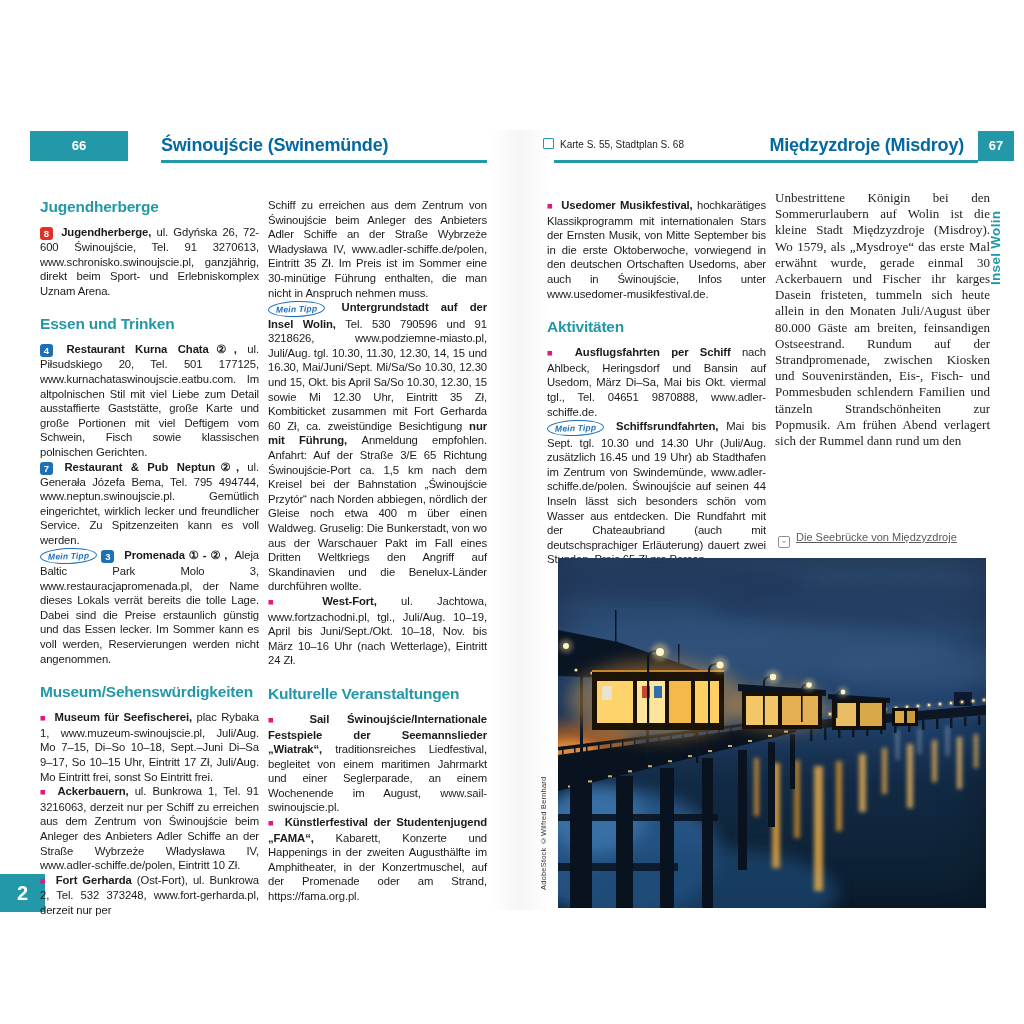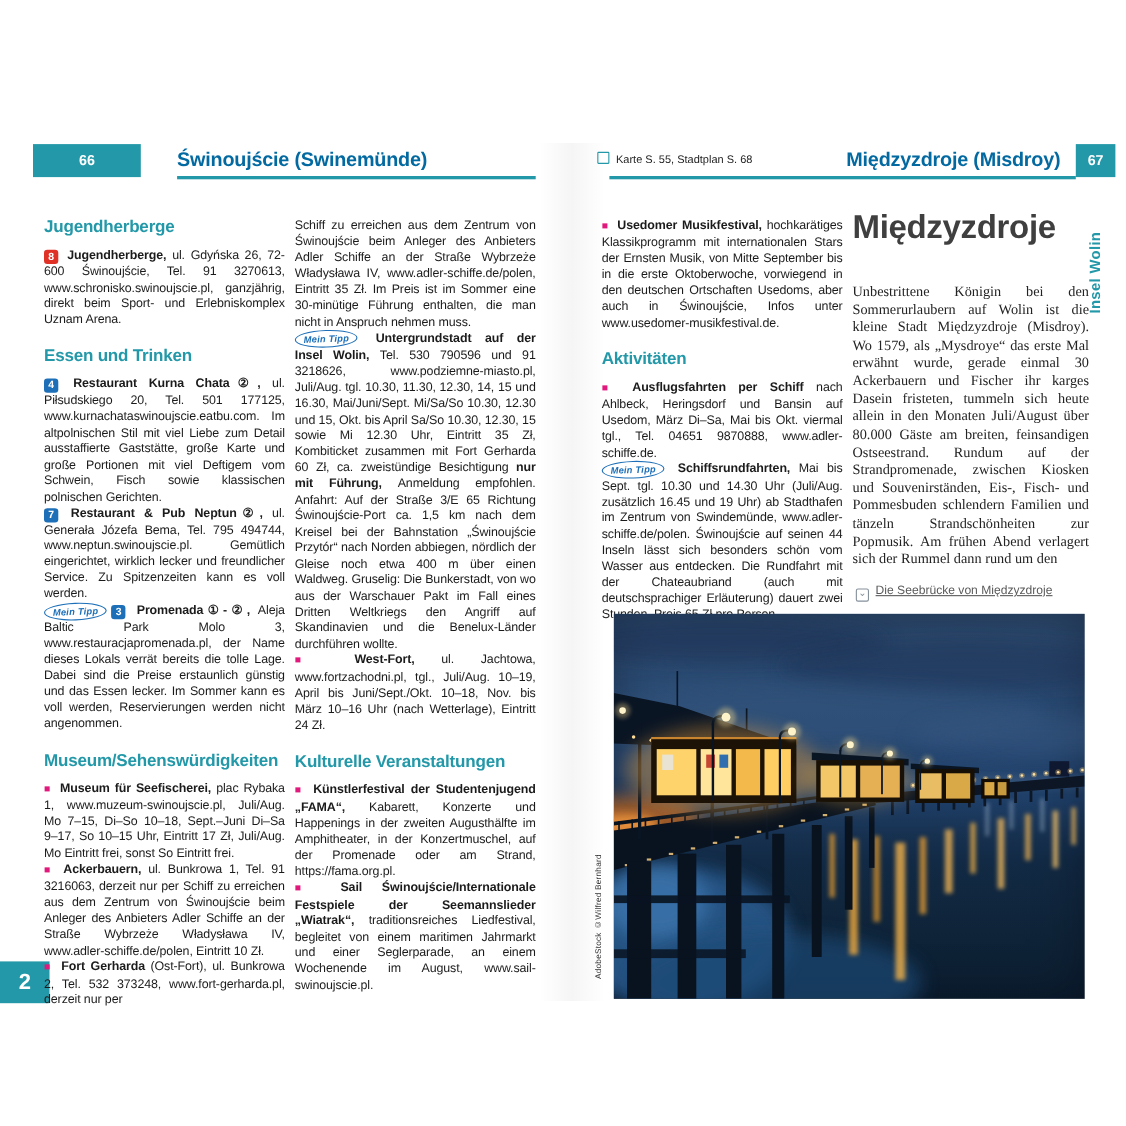--- a/index.html
+++ b/index.html
@@ -97,31 +97,30 @@
       <div class="sec-heading">Museum/Sehenswürdigkeiten</div>
       <p class="para"><span class="bullet">■</span><span class="b"> Museum für Seefischerei, </span><span>plac Rybaka 1, www.muzeum-swinoujscie.pl, Juli/Aug. Mo 7–15, Di–So 10–18, Sept.–Juni Di–Sa 9–17, So 10–15 Uhr, Eintritt 17 Zł, Juli/Aug. Mo Eintritt frei, sonst So Eintritt frei.</span></p>
       <p class="para"><span class="bullet">■</span><span class="b"> Ackerbauern, </span><span>ul. Bunkrowa 1, Tel. 91 3216063, derzeit nur per Schiff zu erreichen aus dem Zentrum von Świnoujście beim Anleger des Anbieters </span><span class="i">Adler Schiffe</span><span> an der Straße Wybrzeże Władysława IV, www.adler-schiffe.de/polen, Eintritt 10 Zł.</span></p>
       <p class="para"><span class="bullet">■</span><span class="b"> Fort Gerharda </span><span>(Ost-Fort), ul. Bunkrowa 2, Tel. 532 373248, www.fort-gerharda.pl, derzeit nur per</span></p>
     </div>
   <div id="col2" class="col">
       <p class="para"><span>Schiff zu erreichen aus dem Zentrum von Świnoujście beim Anleger des Anbieters </span><span class="i">Adler Schiffe</span><span> an der Straße Wybrzeże Władysława IV, www.adler-schiffe.de/polen, Eintritt 35 Zł. Im Preis ist im Sommer eine 30-minütige Führung enthalten, die man nicht in Anspruch nehmen muss.</span></p>
       <p class="para"><span class="tipp">Mein Tipp</span><span class="b"> Untergrundstadt auf der Insel Wolin, </span><span>Tel. 530 790596 und 91 3218626, www.podziemne-miasto.pl, Juli/Aug. tgl. 10.30, 11.30, 12.30, 14, 15 und 16.30, Mai/Juni/Sept. Mi/Sa/So 10.30, 12.30 und 15, Okt. bis April Sa/So 10.30, 12.30, 15 sowie Mi 12.30 Uhr, Eintritt 35 Zł, Kombiticket zusammen mit Fort Gerharda 60 Zł, ca. zweistündige Besichtigung </span><span class="b">nur mit Führung, </span><span>Anmeldung empfohlen. Anfahrt: Auf der Straße 3/E 65 Richtung Świnoujście-Port ca. 1,5 km nach dem Kreisel bei der Bahnstation „Świnoujście Przytór“ nach Norden abbiegen, nördlich der Gleise noch etwa 400 m über einen Waldweg. Gruselig: Die Bunkerstadt, von wo aus der Warschauer Pakt im Fall eines Dritten Weltkriegs den Angriff auf Skandinavien und die Benelux-Länder durchführen wollte.</span></p>
       <p class="para"><span class="bullet">■</span><span class="b"> West-Fort, </span><span>ul. Jachtowa, www.fortzachodni.pl, tgl., Juli/Aug. 10–19, April bis Juni/Sept./Okt. 10–18, Nov. bis März 10–16 Uhr (nach Wetterlage), Eintritt 24 Zł.</span></p>
       <div class="sec-heading">Kulturelle Veranstaltungen</div>
+      <p class="para"><span class="bullet">■</span><span class="b"> Sail Świnoujście/Internationale Festspiele der Seemannslieder „Wiatrak“, </span><span>traditionsreiches Liedfestival, begleitet von einem maritimen Jahrmarkt und einer Seglerparade, an einem Wochenende im August, www.sail-swinoujscie.pl.</span></p>
       <p class="para"><span class="bullet">■</span><span class="b"> Künstlerfestival der Studentenjugend „FAMA“, </span><span>Kabarett, Konzerte und Happenings in der zweiten Augusthälfte im Amphitheater, in der Konzertmuschel, auf der Promenade oder am Strand, https://fama.org.pl.</span></p>
-      <p class="para"><span class="bullet">■</span><span class="b"> Sail Świnoujście/Internationale Festspiele der Seemannslieder „Wiatrak“, </span><span>traditionsreiches Liedfestival, begleitet von einem maritimen Jahrmarkt und einer Seglerparade, an einem Wochenende im August, www.sail-swinoujscie.pl.</span></p>
     </div>
   <div id="col3" class="col">
       <p class="para"><span class="bullet">■</span><span class="b"> Usedomer Musikfestival, </span><span>hochkarätiges Klassikprogramm mit internationalen Stars der Ernsten Musik, von Mitte September bis in die erste Oktoberwoche, vorwiegend in den deutschen Ortschaften Usedoms, aber auch in Świnoujście, Infos unter www.usedomer-musikfestival.de.</span></p>
       <div class="sec-heading">Aktivitäten</div>
       <p class="para"><span class="bullet">■</span><span class="b"> Ausflugsfahrten per Schiff </span><span>nach Ahlbeck, Heringsdorf und Bansin auf Usedom, März Di–Sa, Mai bis Okt. viermal tgl., Tel. 04651 9870888, www.adler-schiffe.de.</span></p>
       <p class="para"><span class="tipp">Mein Tipp</span><span class="b"> Schiffsrundfahrten, </span><span>Mai bis Sept. tgl. 10.30 und 14.30 Uhr (Juli/Aug. zusätzlich 16.45 und 19 Uhr) ab Stadthafen im Zentrum von Swindemünde, www.adler-schiffe.de/polen. Świnoujście auf seinen 44 Inseln lässt sich besonders schön vom Wasser aus entdecken. Die Rundfahrt mit der </span><span class="i">Chateaubriand</span><span> (auch mit deutschsprachiger Erläuterung) dauert zwei Stunden, Preis 65 Zł pro Person.</span></p>
     </div>
   <div id="col4" class="col">
-      <div class="city-title">Międzyzdroje</div>
       <p class="para serif"><span>Unbestrittene Königin bei den Sommerurlaubern auf Wolin ist die kleine Stadt Międzyzdroje (Misdroy). Wo 1579, als „Mysdroye“ das erste Mal erwähnt wurde, gerade einmal 30 Ackerbauern und Fischer ihr karges Dasein fristeten, tummeln sich heute allein in den Monaten Juli/August über 80.000 Gäste am breiten, feinsandigen Ostseestrand. Rundum auf der Strandpromenade, zwischen Kiosken und Souvenirständen, Eis-, Fisch- und Pommesbuden schlendern Familien und tänzeln Strandschönheiten zur Popmusik. Am frühen Abend verlagert sich der Rummel dann rund um den</span></p>
     </div>
 
   <div id="photo-caption">
     <span class="cap-icon">⌄</span><span>Die Seebrücke von Międzyzdroje</span>
   </div>
   <div id="photo-credit">AdobeStock ©Wilfred Bernhard</div>
 
   <div id="photo">
     <svg viewBox="0 0 428 350" width="428" height="350">

